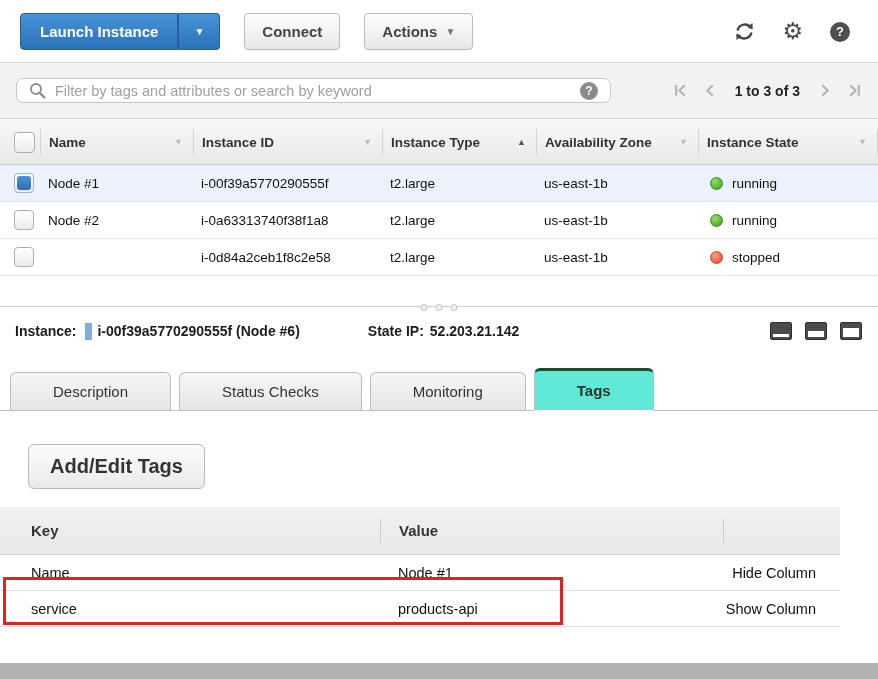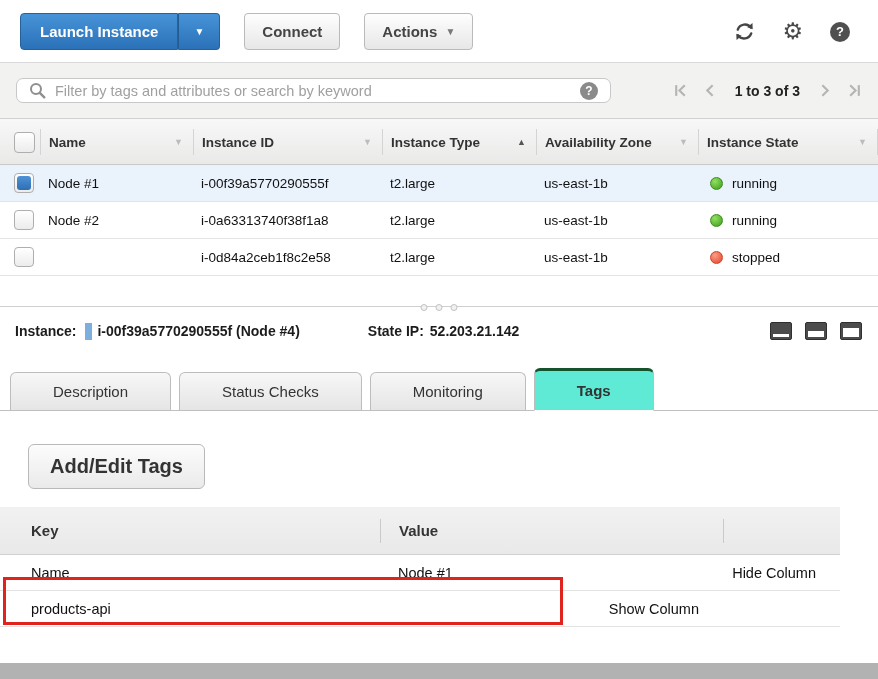--- a/index.html
+++ b/index.html
@@ -291,21 +291,21 @@
       <i></i>
       <i></i>
       <i></i>
     </div>
 </div>
 
 
 <div class="detail-head">
   <span>Instance:</span>
   <span class="sel-bar"></span>
-  <span>i-00f39a5770290555f (Node #4)</span>
+  <span>i-00f39a5770290555f (Node #6)</span>
   <span class="pubip">
     <span>State IP:</span>
     <span>52.203.21.142</span>
   </span>
   <span class="layout-icons">
     <span class="pane p1"></span>
     <span class="pane p2"></span>
     <span class="pane p3"></span>
   </span>
 </div>
@@ -326,20 +326,21 @@
     <div>Key</div>
     <div class="with-div">Value</div>
     <div class="with-div"></div>
   </div>
   <div class="tags-row tags-cols">
     <div class="k">Name</div>
     <div class="v">Node #1</div>
     <div class="a">Hide Column</div>
   </div>
   <div class="tags-row tags-cols">
+    <div class="k">service</div>
     <div class="v">products-api</div>
     <div class="a">Show Column</div>
   </div>
 </div>
 
 
 <div class="annotation"></div>
 
 <div class="bottom-bar"></div>
 

